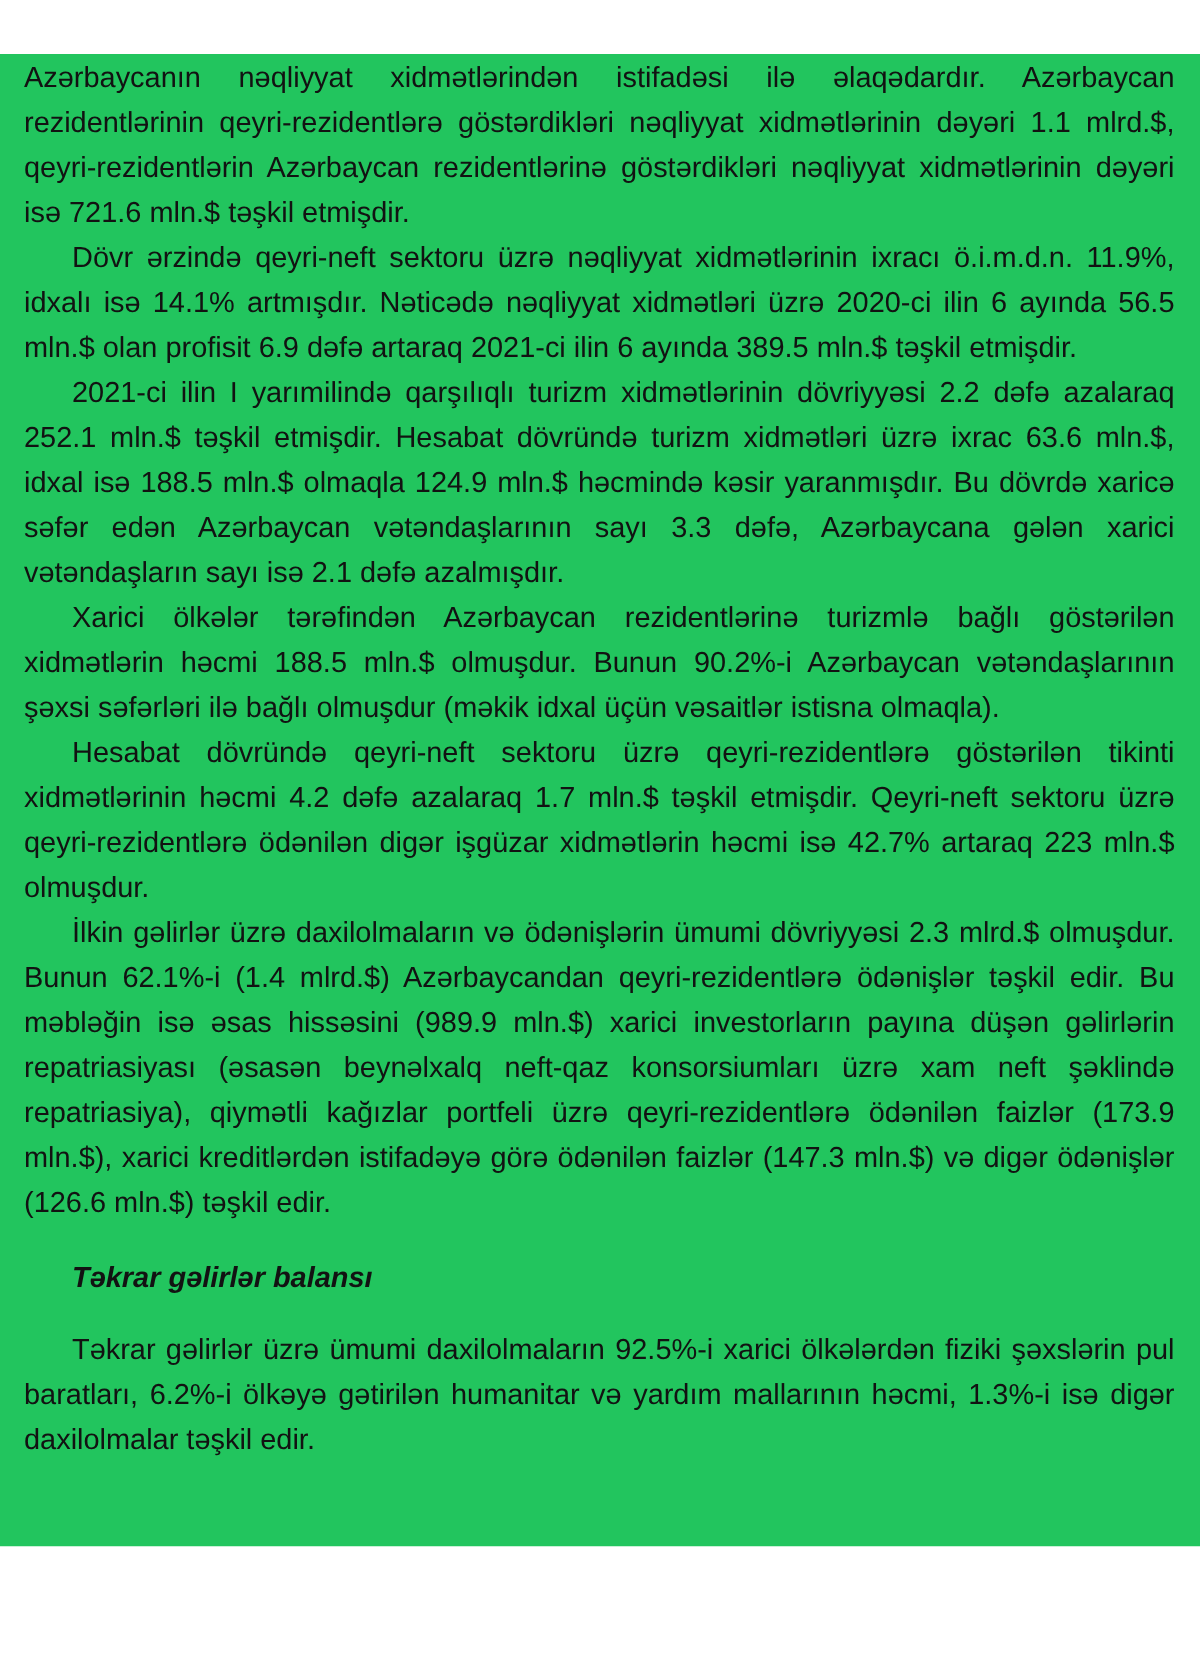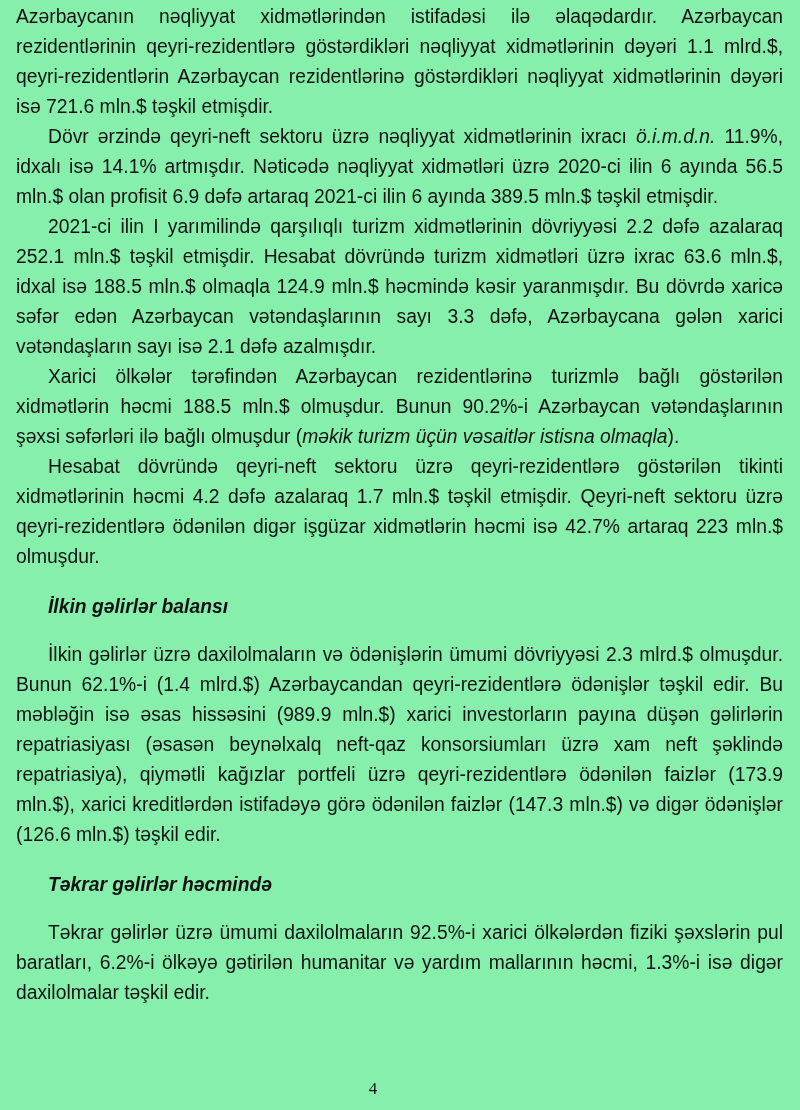--- a/index.html
+++ b/index.html
@@ -3,42 +3,42 @@
 <meta charset="utf-8">
 <style>
   html, body {
     margin: 0;
     padding: 0;
     background: #ffffff;
   }
   .page {
     position: relative;
     width: 800px;
-    height: 1110px;
-    background: #86efac;
+    height: 995px;
+    background: #22c55e;
     color: #121212;
     font-family: "Liberation Sans", "DejaVu Sans", sans-serif;
     overflow: hidden;
+    margin-top: 36px;
   }
   .content {
     padding: 2px 17px 0 16px;
   }
   .body-par {
     margin: 0;
     font-size: 19.3px;
     line-height: 30px;
     text-align: justify;
     text-indent: 32px;
     letter-spacing: 0px;
   }
   .body-par.no-indent {
     text-indent: 0;
   }
   .it {
-    font-style: italic;
   }
   .section-heading {
     margin: 20px 0 18px 0;
     font-size: 19.3px;
     line-height: 30px;
     font-weight: bold;
     font-style: italic;
     text-indent: 32px;
   }
   .page-footer {
@@ -57,30 +57,29 @@
 
 <div class="page">
   <div class="content">
 
     <p class="body-par no-indent"><span>Azərbaycanın nəqliyyat xidmətlərindən istifadəsi ilə əlaqədardır. Azərbaycan rezidentlərinin qeyri-rezidentlərə göstərdikləri nəqliyyat xidmətlərinin dəyəri 1.1 mlrd.$, qeyri-rezidentlərin Azərbaycan rezidentlərinə göstərdikləri nəqliyyat xidmətlərinin dəyəri isə 721.6 mln.$ təşkil etmişdir.</span></p>
 
     <p class="body-par"><span>Dövr ərzində qeyri-neft sektoru üzrə nəqliyyat xidmətlərinin ixracı </span><span class="it">ö.i.m.d.n.</span><span> 11.9%, idxalı isə 14.1% artmışdır. Nəticədə nəqliyyat xidmətləri üzrə 2020-ci ilin 6 ayında 56.5 mln.$ olan profisit 6.9 dəfə artaraq 2021-ci ilin 6 ayında 389.5 mln.$ təşkil etmişdir.</span></p>
 
     <p class="body-par"><span>2021-ci ilin I yarımilində qarşılıqlı turizm xidmətlərinin dövriyyəsi 2.2 dəfə azalaraq 252.1 mln.$ təşkil etmişdir. Hesabat dövründə turizm xidmətləri üzrə ixrac 63.6 mln.$, idxal isə 188.5 mln.$ olmaqla 124.9 mln.$ həcmində kəsir yaranmışdır. Bu dövrdə xaricə səfər edən Azərbaycan vətəndaşlarının sayı 3.3 dəfə, Azərbaycana gələn xarici vətəndaşların sayı isə 2.1 dəfə azalmışdır.</span></p>
 
-    <p class="body-par"><span>Xarici ölkələr tərəfindən Azərbaycan rezidentlərinə turizmlə bağlı göstərilən xidmətlərin həcmi 188.5 mln.$ olmuşdur. Bunun 90.2%-i Azərbaycan vətəndaşlarının şəxsi səfərləri ilə bağlı olmuşdur (</span><span class="it">məkik turizm üçün vəsaitlər istisna olmaqla</span><span>).</span></p>
+    <p class="body-par"><span>Xarici ölkələr tərəfindən Azərbaycan rezidentlərinə turizmlə bağlı göstərilən xidmətlərin həcmi 188.5 mln.$ olmuşdur. Bunun 90.2%-i Azərbaycan vətəndaşlarının şəxsi səfərləri ilə bağlı olmuşdur (</span><span class="it">məkik idxal üçün vəsaitlər istisna olmaqla</span><span>).</span></p>
 
     <p class="body-par"><span>Hesabat dövründə qeyri-neft sektoru üzrə qeyri-rezidentlərə göstərilən tikinti xidmətlərinin həcmi 4.2 dəfə azalaraq 1.7 mln.$ təşkil etmişdir. Qeyri-neft sektoru üzrə qeyri-rezidentlərə ödənilən digər işgüzar xidmətlərin həcmi isə 42.7% artaraq 223 mln.$ olmuşdur.</span></p>
 
-    <h3 class="section-heading">İlkin gəlirlər balansı</h3>
 
 
     <p class="body-par"><span>İlkin gəlirlər üzrə daxilolmaların və ödənişlərin ümumi dövriyyəsi 2.3 mlrd.$ olmuşdur. Bunun 62.1%-i (1.4 mlrd.$) Azərbaycandan qeyri-rezidentlərə ödənişlər təşkil edir. Bu məbləğin isə əsas hissəsini (989.9 mln.$) xarici investorların payına düşən gəlirlərin repatriasiyası (əsasən beynəlxalq neft-qaz konsorsiumları üzrə xam neft şəklində repatriasiya), qiymətli kağızlar portfeli üzrə qeyri-rezidentlərə ödənilən faizlər (173.9 mln.$), xarici kreditlərdən istifadəyə görə ödənilən faizlər (147.3 mln.$) və digər ödənişlər (126.6 mln.$) təşkil edir.</span></p>
 
-    <h3 class="section-heading">Təkrar gəlirlər həcmində</h3>
+    <h3 class="section-heading">Təkrar gəlirlər balansı</h3>
 
 
     <p class="body-par"><span>Təkrar gəlirlər üzrə ümumi daxilolmaların 92.5%-i xarici ölkələrdən fiziki şəxslərin pul baratları, 6.2%-i ölkəyə gətirilən humanitar və yardım mallarının həcmi, 1.3%-i isə digər daxilolmalar təşkil edir.</span></p>
 
   </div>
 
   <div class="page-footer">4</div>
 </div>
 
 </body></html>

